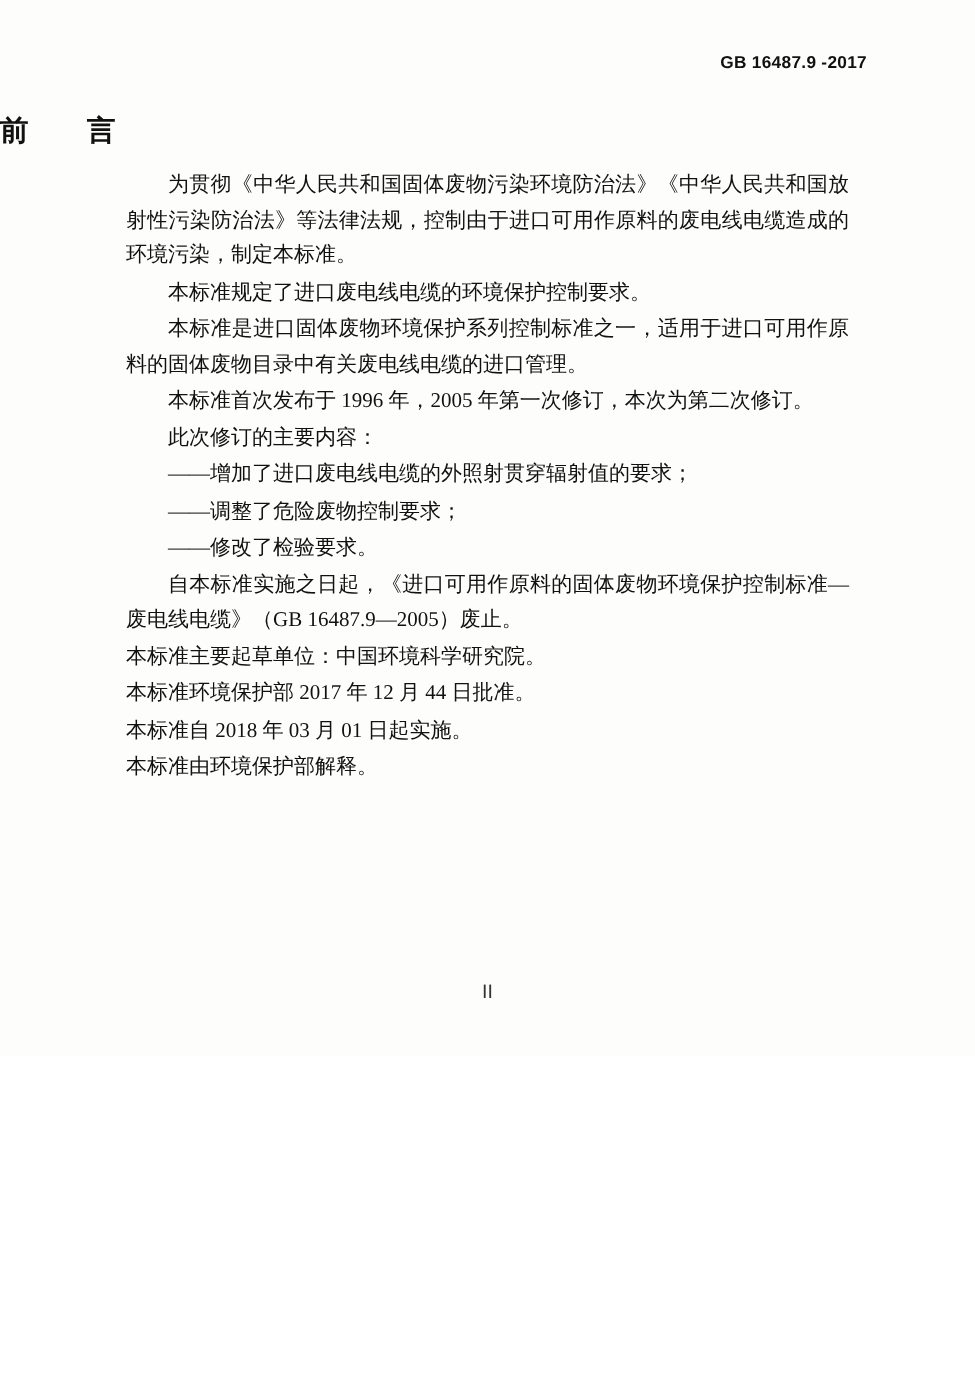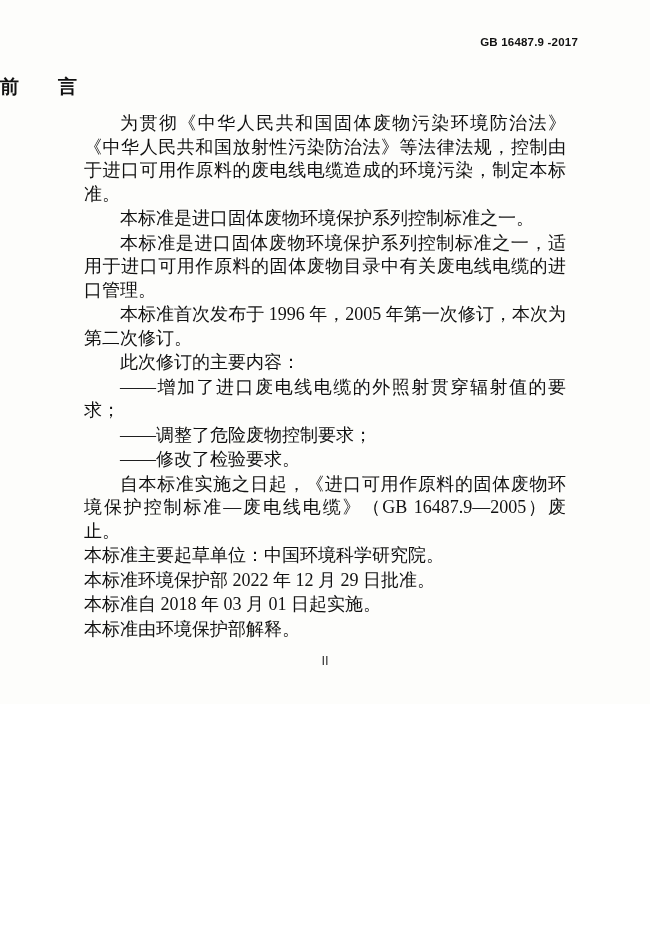--- a/index.html
+++ b/index.html
@@ -52,21 +52,21 @@
     font-weight: bold;
     letter-spacing: 10px;
     font-family: "DejaVu Serif", serif;
     color: #111;
   }
   .content {
     position: absolute;
     top: 112px;
     left: 84px;
     width: 482px;
-    font-size: 18px;
+    font-size: 14px;
     line-height: 23.5px;
     text-align: justify;
     color: #111;
   }
   .content p {
     margin: 0 0 1px 0;
     text-indent: 2em;
   }
   .content p.noindent {
     text-indent: 0;
@@ -97,30 +97,30 @@
 
 <div class="page">
 
   <div class="header">GB 16487.9 -2017</div>
   <div class="header-rule"></div>
 
   <div class="doc-title">前　言</div>
 
   <div class="content">
     <p>为贯彻《中华人民共和国固体废物污染环境防治法》《中华人民共和国放射性污染防治法》等法律法规，控制由于进口可用作原料的废电线电缆造成的环境污染，制定本标准。</p>
-    <p>本标准是进口固体废物环境保护系列控制标准之一。</p>
+    <p>本标准规定了进口废电线电缆的环境保护控制要求。</p>
     <p>本标准是进口固体废物环境保护系列控制标准之一，适用于进口可用作原料的固体废物目录中有关废电线电缆的进口管理。</p>
     <p>本标准首次发布于 1996 年，2005 年第一次修订，本次为第二次修订。</p>
     <p>此次修订的主要内容：</p>
     <p class="dash">——增加了进口废电线电缆的外照射贯穿辐射值的要求；</p>
     <p class="dash">——调整了危险废物控制要求；</p>
     <p class="dash">——修改了检验要求。</p>
     <p>自本标准实施之日起，《进口可用作原料的固体废物环境保护控制标准—废电线电缆》（GB 16487.9—2005）废止。</p>
     <p class="noindent">本标准主要起草单位：中国环境科学研究院。</p>
-    <p class="noindent">本标准环境保护部 2022 年 12 月 29 日批准。</p>
+    <p class="noindent">本标准环境保护部 2017 年 12 月 44 日批准。</p>
     <p class="noindent">本标准自 2018 年 03 月 01 日起实施。</p>
     <p class="noindent">本标准由环境保护部解释。</p>
   </div>
 
   <div class="footer-rule"></div>
   <div class="footer">II</div>
 
 </div>
 
 </body></html>

